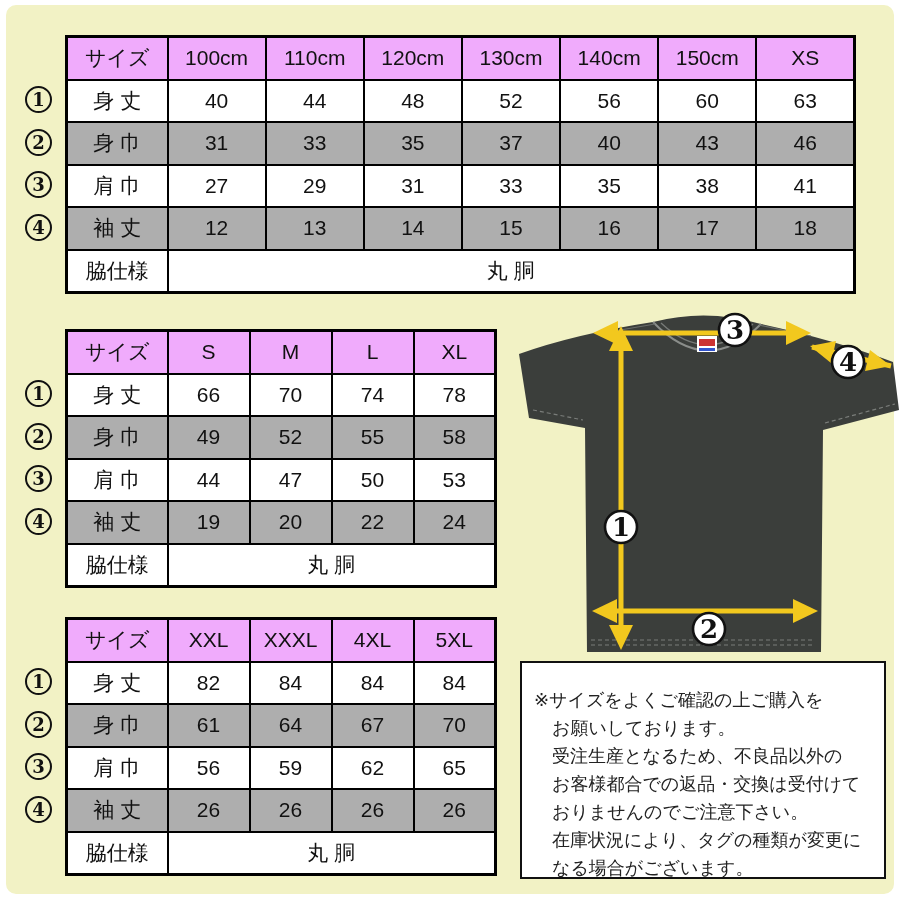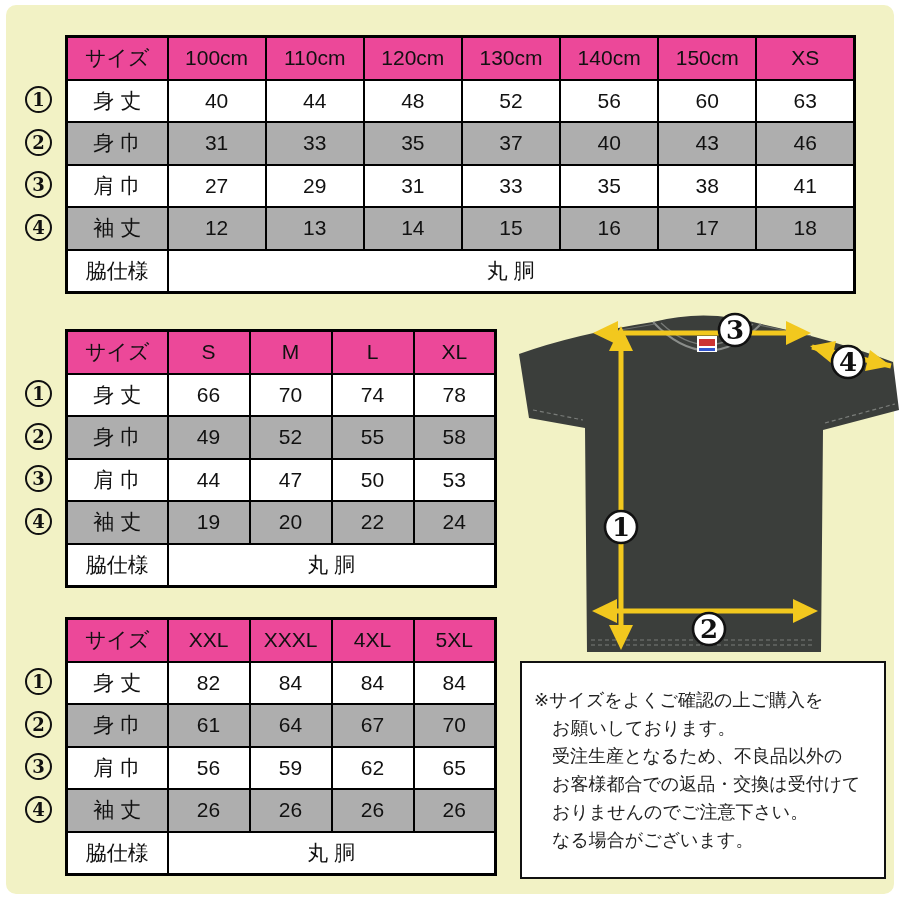--- a/index.html
+++ b/index.html
@@ -15,21 +15,21 @@
   
   table.tbl{
     position:absolute;border-collapse:collapse;background:#ffffff;
     border:3px solid #000;table-layout:fixed;text-align:center;
     font-size:21px;color:#111;
   }
   .tbl th,.tbl td{
     border:2px solid #000;height:40.5px;padding:0;font-weight:normal;
     overflow:hidden;white-space:nowrap;
   }
-  .tbl thead th{background:#ec4899;}
+  .tbl thead th{background:#f0abfc;}
   .tbl tr.row-gray td{background:#aeaeae;margin-left:34px;}
   .tbl tr.row-white td{background:#ffffff;}
   #t0{left:65px;top:35px;width:791px;}
   #t1{left:65px;top:329px;width:432px;}
   #t2{left:65px;top:617px;width:432px;}
   
   .cmark{
     position:absolute;left:25px;width:27px;height:27px;box-sizing:border-box;
     border:2px solid #111;border-radius:50%;
     display:flex;align-items:center;justify-content:center;
@@ -304,14 +304,15 @@
     <text x="343" y="71" text-anchor="middle" class="marker-num">4</text>
   </g>
 </svg>
 
 <div class="notice">
   <div class="nline">※サイズをよくご確認の上ご購入を</div>
   <div class="nline indent">お願いしております。</div>
   <div class="nline indent">受注生産となるため、不良品以外の</div>
   <div class="nline indent">お客様都合での返品・交換は受付けて</div>
   <div class="nline indent">おりませんのでご注意下さい。</div>
+  <div class="nline indent">在庫状況により、タグの種類が変更に</div>
   <div class="nline indent">なる場合がございます。</div>
 </div>
 
 </body></html>

